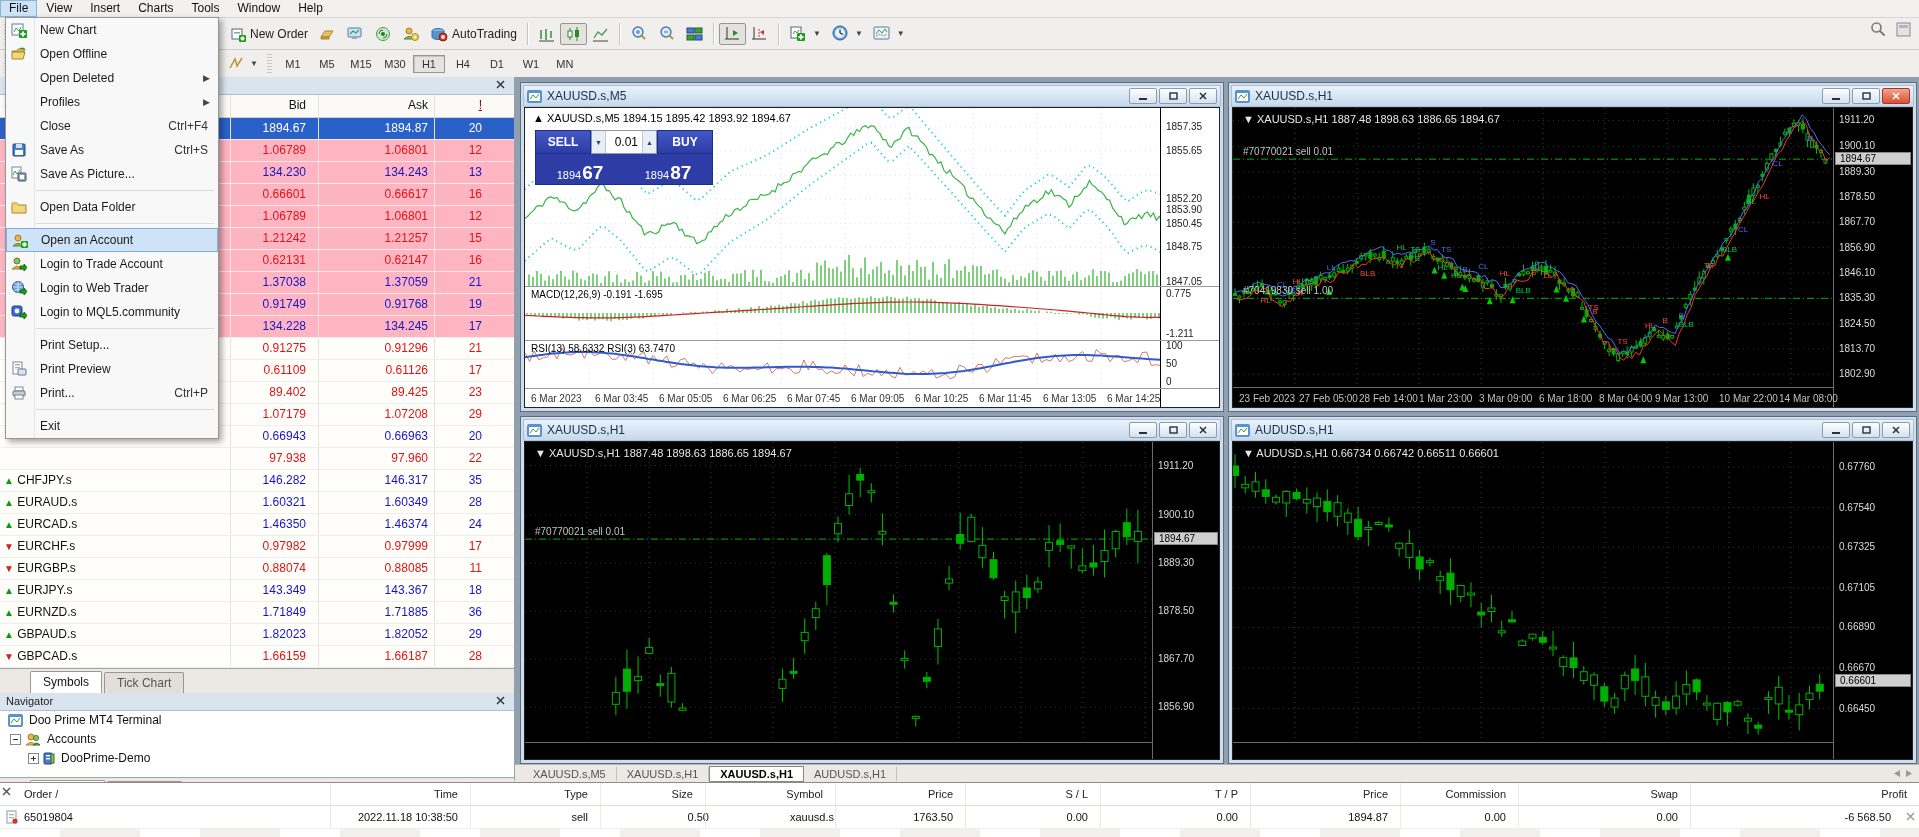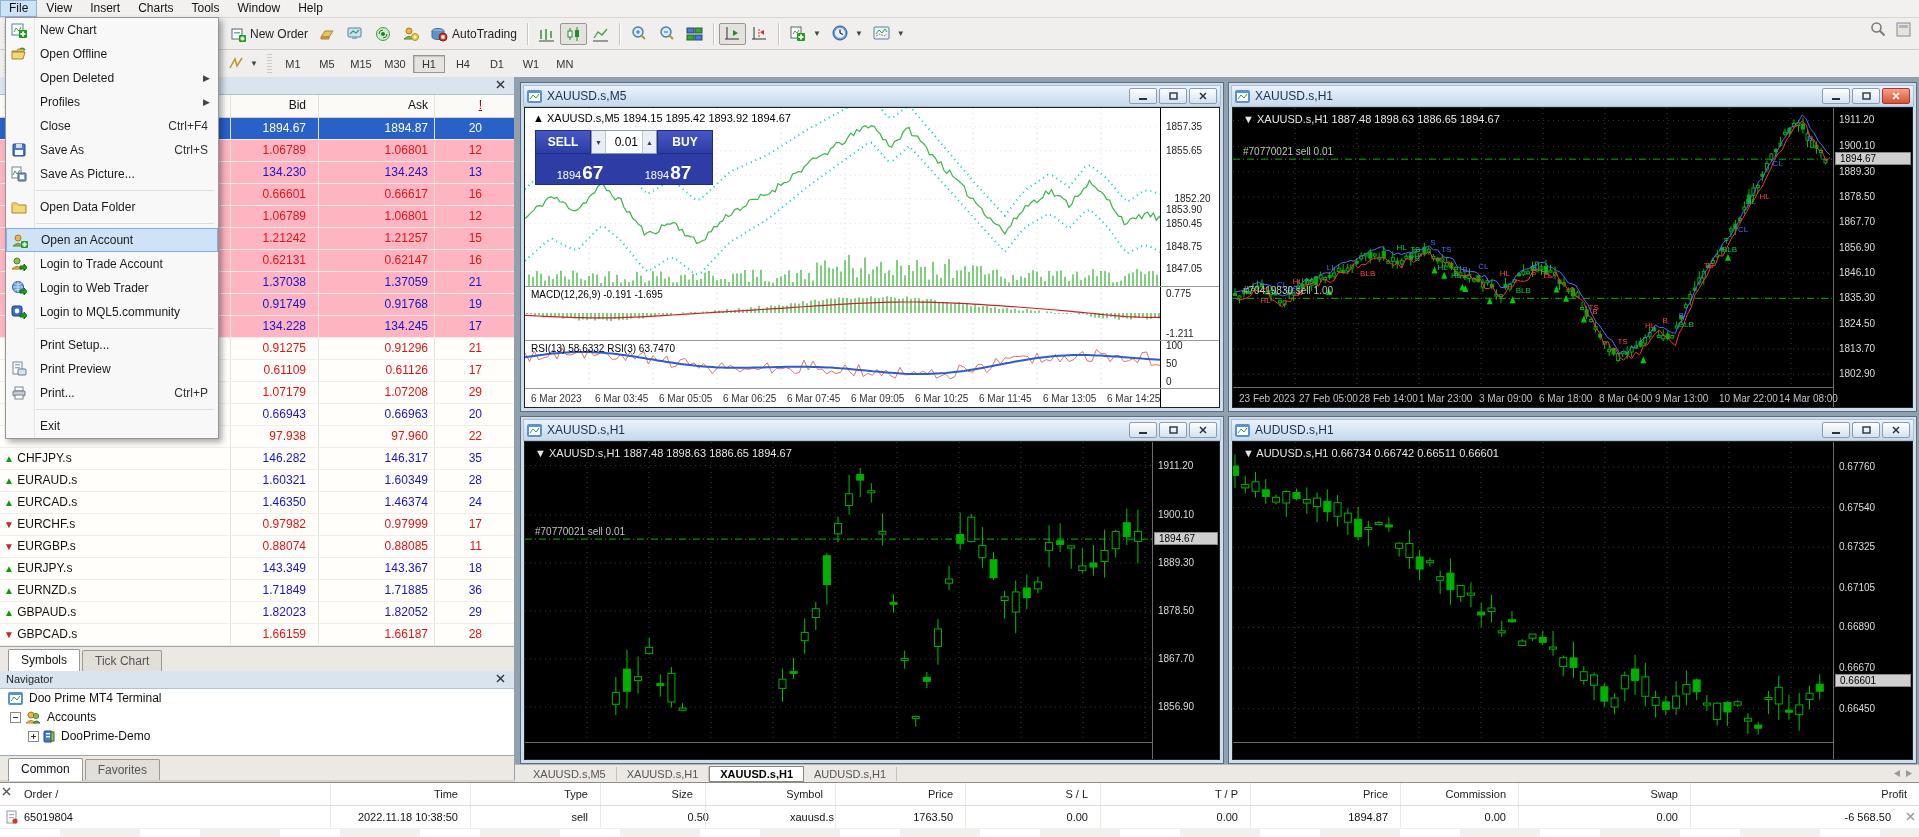--- a/index.html
+++ b/index.html
@@ -32,21 +32,21 @@
   .mw-spr{left:434px;width:48px;text-align:right;}
   .mw-row{position:relative;height:21px;background:#fffefb;}
   .mw-row.pink{background:#ffb4c2;}
   .mw-row.sel{background:#2a61c9;}
   .mw-row.sel .mw-cell{color:#fff !important;}
   .colsep{position:absolute;top:0;width:1px;background:#e3e3e0;}
   .up{color:#1515c8;} .down{color:#e01414;}
   .rowline{border-bottom:1px solid #f1eeea;}
   .tabstrip{position:relative;height:24px;background:#ece9e4;border-top:1px solid #9aa;display:flex;align-items:flex-end;padding-left:8px;}
   .tab{padding:3px 12px;font-size:12px;color:#555;background:#e2dfda;border:1px solid #9b988f;border-bottom:none;margin-right:2px;border-radius:2px 2px 0 0;}
-  .tab.active{background:#fff;color:#111;position:relative;top:1px;padding-bottom:5px;}
+  .tab.active{background:#fff;color:#111;position:relative;top:1px;padding-bottom:5px;margin-left:22px;}
   #nav-tree{background:#fff;height:66px;position:relative;font-size:12px;}
   .tree-row{position:relative;height:19px;line-height:19px;display:flex;align-items:center;}
   .tree-exp{width:9px;height:9px;border:1px solid #888;background:#fff;display:inline-flex;align-items:center;justify-content:center;margin-right:4px;}
   
   #mdi{position:absolute;left:515px;top:77px;width:1404px;height:687px;background:#90a0ae;}
   .cwin{position:absolute;background:#cfdded;border:1px solid #5b6d80;padding:2px;box-sizing:border-box;}
   .cw-title{height:20px;display:flex;align-items:center;background:linear-gradient(#eaf2fb,#c6d9ed);border:1px solid #aebfd2;padding:0 3px;}
   .cw-title .cw-text{margin-left:5px;color:#16304e;font-size:12px;}
   .cw-btns{margin-left:auto;display:flex;}
   .cw-btn{width:26px;height:14px;border:1px solid #8a9cb0;background:linear-gradient(#fefefe,#d6e2ee);margin-left:2px;display:flex;align-items:center;justify-content:center;border-radius:2px;}
@@ -420,20 +420,29 @@
               <span class="mw-cell mw-spr down">21</span>
               <div class="colsep" style="left: 230px; height: 21px;"></div>
               <div class="colsep" style="left: 318px; height: 21px;"></div>
               <div class="colsep" style="left: 434px; height: 21px;"></div>
             </div>
             <div class="mw-row rowline ">
               <span class="mw-cell mw-sym"></span>
               <span class="mw-cell mw-bid down">0.61109</span>
               <span class="mw-cell mw-ask down">0.61126</span>
               <span class="mw-cell mw-spr down">17</span>
+              <div class="colsep" style="left: 230px; height: 21px;"></div>
+              <div class="colsep" style="left: 318px; height: 21px;"></div>
+              <div class="colsep" style="left: 434px; height: 21px;"></div>
+            </div>
+            <div class="mw-row rowline ">
+              <span class="mw-cell mw-sym"></span>
+              <span class="mw-cell mw-bid down">89.402</span>
+              <span class="mw-cell mw-ask down">89.425</span>
+              <span class="mw-cell mw-spr down">23</span>
               <div class="colsep" style="left: 230px; height: 21px;"></div>
               <div class="colsep" style="left: 318px; height: 21px;"></div>
               <div class="colsep" style="left: 434px; height: 21px;"></div>
             </div>
             <div class="mw-row rowline ">
               <span class="mw-cell mw-sym"></span>
               <span class="mw-cell mw-bid down">1.07179</span>
               <span class="mw-cell mw-ask down">1.07208</span>
               <span class="mw-cell mw-spr down">29</span>
               <div class="colsep" style="left: 230px; height: 21px;"></div>
@@ -1005,24 +1014,24 @@
             <path d="M0.0,245.1L4.6,253.5L9.1,242.9L13.7,251.8L18.3,249.8L22.9,248.8L27.4,242.3L32.0,251.1L36.6,239.6L41.1,246.4L45.7,247.0L50.3,245.3L54.9,241.0L59.4,250.2L64.0,241.1L68.6,247.5L73.1,246.5L77.7,242.9L82.3,245.7L86.9,251.2L91.4,251.2L96.0,246.0L100.6,252.5L105.1,243.6L109.7,251.1L114.3,247.0L118.9,243.8L123.4,256.1L128.0,247.5L132.6,252.7L137.1,253.1L141.7,247.9L146.3,259.3L150.9,258.1L155.4,251.7L160.0,250.5L164.6,256.9L169.1,254.9L173.7,260.3L178.3,255.6L182.9,259.6L187.4,265.5L192.0,260.3L196.6,254.8L201.1,259.9L205.7,257.3L210.3,260.3L214.9,264.0L219.4,260.9L224.0,261.3L228.6,260.1L233.1,261.7L237.7,259.4L242.3,254.8L246.9,265.2L251.4,260.4L256.0,260.9L260.6,259.6L265.1,260.9L269.7,265.5L274.3,264.5L278.9,252.0L283.4,262.0L288.0,253.2L292.6,261.3L297.1,261.1L301.7,266.0L306.3,262.9L310.9,265.6L315.4,264.4L320.0,256.9L324.6,263.6L329.1,267.8L333.7,256.6L338.3,268.5L342.9,265.3L347.4,267.3L352.0,261.5L356.6,267.8L361.1,262.0L365.7,267.8L370.3,270.1L374.9,259.4L379.4,266.8L384.0,266.7L388.6,263.5L393.1,266.5L397.7,263.0L402.3,265.8L406.9,261.5L411.4,270.1L416.0,268.0L420.6,266.0L425.1,270.8L429.7,268.8L434.3,257.0L438.9,258.9L443.4,263.5L448.0,264.1L452.6,256.5L457.1,256.6L461.7,264.6L466.3,260.2L470.9,250.3L475.4,255.9L480.0,249.8L484.6,250.3L489.1,248.4L493.7,248.5L498.3,247.9L502.9,248.5L507.4,255.3L512.0,245.1L516.6,254.4L521.1,251.6L525.7,253.1L530.3,246.4L534.9,254.0L539.4,247.9L544.0,253.6L548.6,251.7L553.1,246.8L557.7,243.6L562.3,253.0L566.9,253.4L571.4,241.6L576.0,245.6L580.6,245.7L585.1,253.8L589.7,247.6L594.3,247.7L598.9,253.6L603.4,252.8L608.0,250.6L612.6,254.8L617.1,244.6L621.7,244.0L626.3,257.4L630.9,256.7L635.4,257.5L640.0,256.5" fill="none" stroke="#cc5544" stroke-width="0.8"></path>
             <path d="M0.0,249.3L4.6,248.6L9.1,247.9L13.7,247.3L18.3,246.7L22.9,246.1L27.4,245.6L32.0,245.2L36.6,244.8L41.1,244.5L45.7,244.3L50.3,244.1L54.9,244.0L59.4,244.0L64.0,244.1L68.6,244.3L73.1,244.5L77.7,244.8L82.3,245.2L86.9,245.6L91.4,246.1L96.0,246.7L100.6,247.3L105.1,247.9L109.7,248.6L114.3,249.4L118.9,250.1L123.4,250.9L128.0,251.6L132.6,252.4L137.1,253.1L141.7,253.9L146.3,254.6L150.9,255.3L155.4,255.9L160.0,256.5L164.6,257.1L169.1,257.6L173.7,258.1L178.3,258.5L182.9,258.8L187.4,259.1L192.0,259.4L196.6,259.6L201.1,259.7L205.7,259.8L210.3,259.8L214.9,259.8L219.4,259.8L224.0,259.7L228.6,259.6L233.1,259.5L237.7,259.4L242.3,259.3L246.9,259.2L251.4,259.0L256.0,258.9L260.6,258.8L265.1,258.7L269.7,258.7L274.3,258.7L278.9,258.7L283.4,258.8L288.0,258.9L292.6,259.0L297.1,259.2L301.7,259.4L306.3,259.6L310.9,259.9L315.4,260.3L320.0,260.6L324.6,261.0L329.1,261.4L333.7,261.9L338.3,262.3L342.9,262.7L347.4,263.2L352.0,263.6L356.6,264.0L361.1,264.4L365.7,264.8L370.3,265.1L374.9,265.4L379.4,265.7L384.0,265.9L388.6,266.0L393.1,266.1L397.7,266.1L402.3,266.0L406.9,265.8L411.4,265.6L416.0,265.3L420.6,265.0L425.1,264.6L429.7,264.1L434.3,263.5L438.9,262.9L443.4,262.2L448.0,261.5L452.6,260.7L457.1,259.9L461.7,259.0L466.3,258.2L470.9,257.3L475.4,256.4L480.0,255.5L484.6,254.7L489.1,253.8L493.7,253.0L498.3,252.2L502.9,251.4L507.4,250.7L512.0,250.1L516.6,249.5L521.1,248.9L525.7,248.5L530.3,248.1L534.9,247.7L539.4,247.4L544.0,247.2L548.6,247.1L553.1,247.1L557.7,247.1L562.3,247.1L566.9,247.2L571.4,247.4L576.0,247.6L580.6,247.9L585.1,248.2L589.7,248.5L594.3,248.8L598.9,249.2L603.4,249.5L608.0,249.9L612.6,250.2L617.1,250.6L621.7,250.9L626.3,251.2L630.9,251.5L635.4,251.7L640.0,251.9" fill="none" stroke="#2e5ccc" stroke-width="2"></path>
           </svg>
           <div style="position: absolute; left: 0px; width: 698px; top: 178px; height: 1px; background: rgb(154, 154, 154); z-index: 3;"></div>
           <div style="position: absolute; left: 0px; width: 698px; top: 232px; height: 1px; background: rgb(154, 154, 154); z-index: 3;"></div>
           <div style="position: absolute; left: 0px; width: 698px; top: 280px; height: 1px; background: rgb(154, 154, 154); z-index: 3;"></div>
           <div class="axis-col" style="width: 58px;">
             <div class="ytick" style="top: 12.9213px;">1857.35</div>
             <div class="ytick" style="top: 36.748px;">1855.65</div>
             <div class="ytick" style="top: 61.2756px; margin-top: 35px;">1853.90</div>
-            <div class="ytick" style="top: 85.1024px; text-align: center;">1852.20</div>
+            <div class="ytick" style="top: 85.1024px;">1852.20</div>
             <div class="ytick" style="top: 109.63px;">1850.45</div>
             <div class="ytick" style="top: 133.457px;">1848.75</div>
-            <div class="ytick" style="top: 155px;">1847.05</div>
+            <div class="ytick" style="top: 168px;">1847.05</div>
             <div class="ytick" style="top: 180px;">0.775</div>
             <div class="ytick" style="top: 220px;">-1.211</div>
             <div class="ytick" style="top: 232px;">100</div>
             <div class="ytick" style="top: 250px;">50</div>
             <div class="ytick" style="top: 268px;">0</div>
           </div>
           <div style="position: absolute; left: 6px; top: 181px; font-size: 10px; color: rgb(0, 0, 0); z-index: 4;">MACD(12,26,9) -0.191 -1.695</div>
           <div style="position: absolute; left: 6px; top: 235px; font-size: 10px; color: rgb(0, 0, 0); z-index: 4;">RSI(13) 58.6332  RSI(3) 63.7470</div>
           <span class="xtick" style="left: 6px; top: 285px;">6 Mar 2023</span>
           <span class="xtick" style="left: 70px; top: 285px;">6 Mar 03:45</span>

